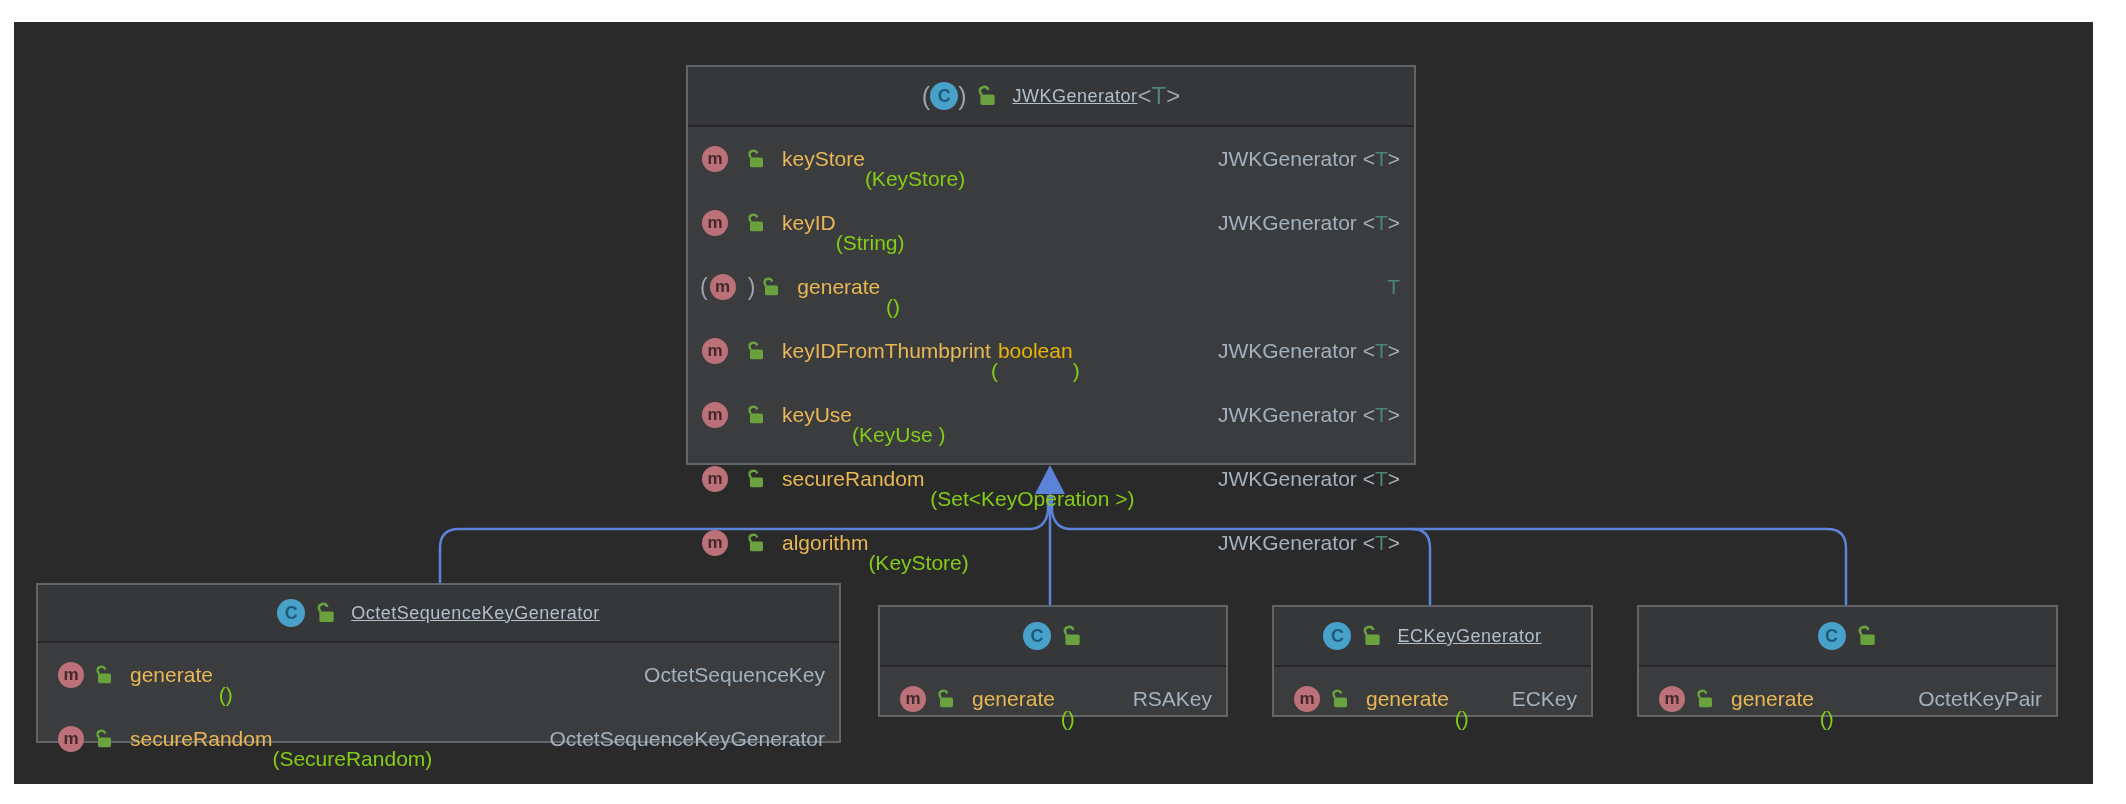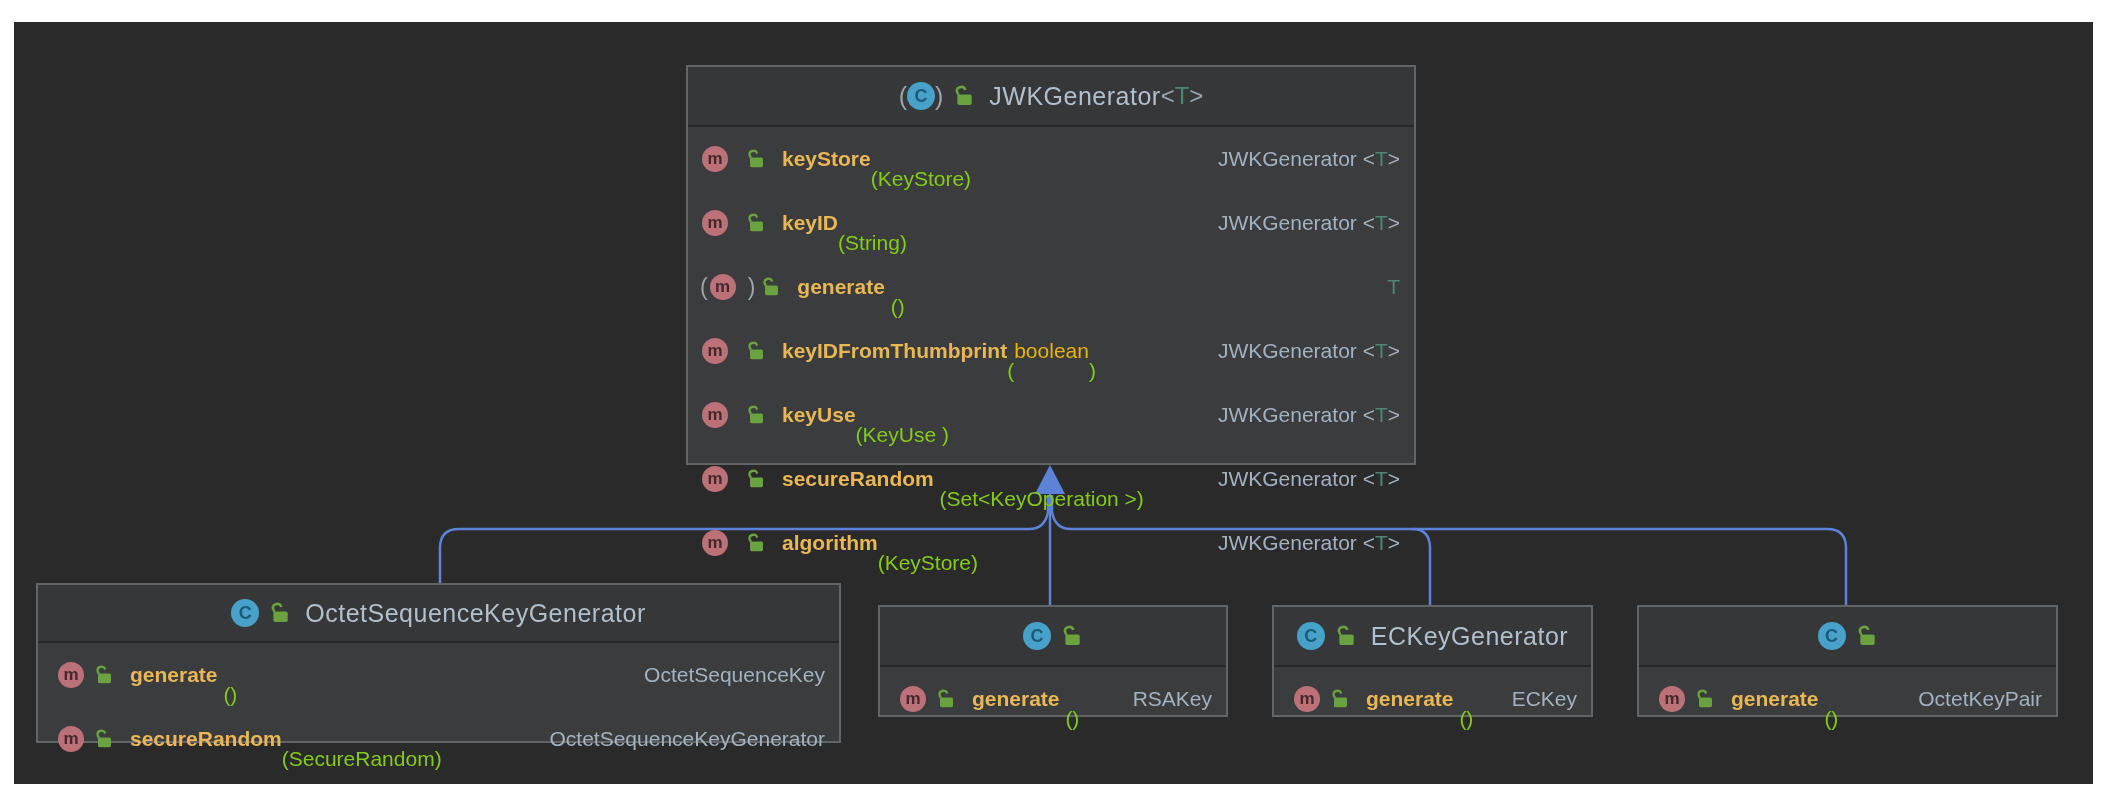--- a/index.html
+++ b/index.html
@@ -10,30 +10,30 @@
 
   .uml-box {
     position:absolute; background:#3a3c3d; border:2px solid #626567;
     display:flex; flex-direction:column;
   }
   .uml-header {
     background:#353738; border-bottom:2px solid #272729;
     display:flex; align-items:center; justify-content:center;
     flex:0 0 auto;
   }
-  .title { color:#b2bfcc; font-size:25px; margin-left:14px; letter-spacing:0.5px; }
+  .title { color:#b2bfcc; font-size:18px; margin-left:14px; letter-spacing:0.5px;text-decoration:underline; }
   .gbracket { color:#9aa7b2; font-size:24px; }
   .gtype { color:#4e8577; font-size:inherit; }
   .uml-header .gtype { font-size:24px; }
 
   .uml-row {
     display:flex; align-items:center; flex:1 1 auto;
     padding:0 14px 0 20px; font-size:21px; white-space:pre;
   }
-  .mname { color:#eab755;font-weight:bold; }
+  .mname { color:#eab755; }
   .mparams { color:#84cc16;margin-top:40px; }
   .mkw { color:#eab308; }
   .ret { margin-left:auto; color:#a4b2c0; padding-left:12px; }
   .ret .gtype { font-size:21px; }
 
   .cicon {
     width:28px; height:28px; border-radius:50%; background:#47a1c9;
     color:#1c5a7a; font-size:18px; font-weight:bold;
     display:inline-flex; align-items:center; justify-content:center; flex:0 0 auto;
   }

